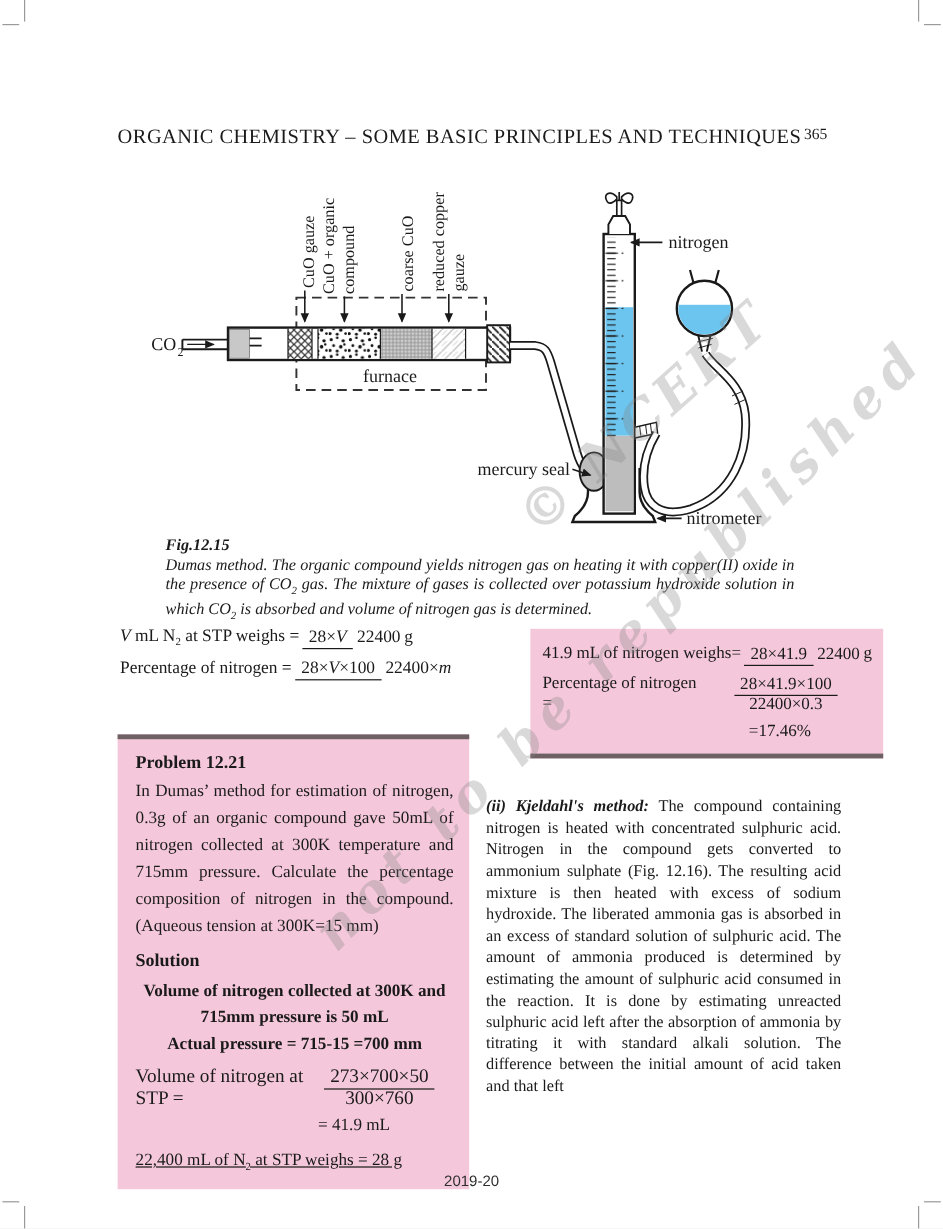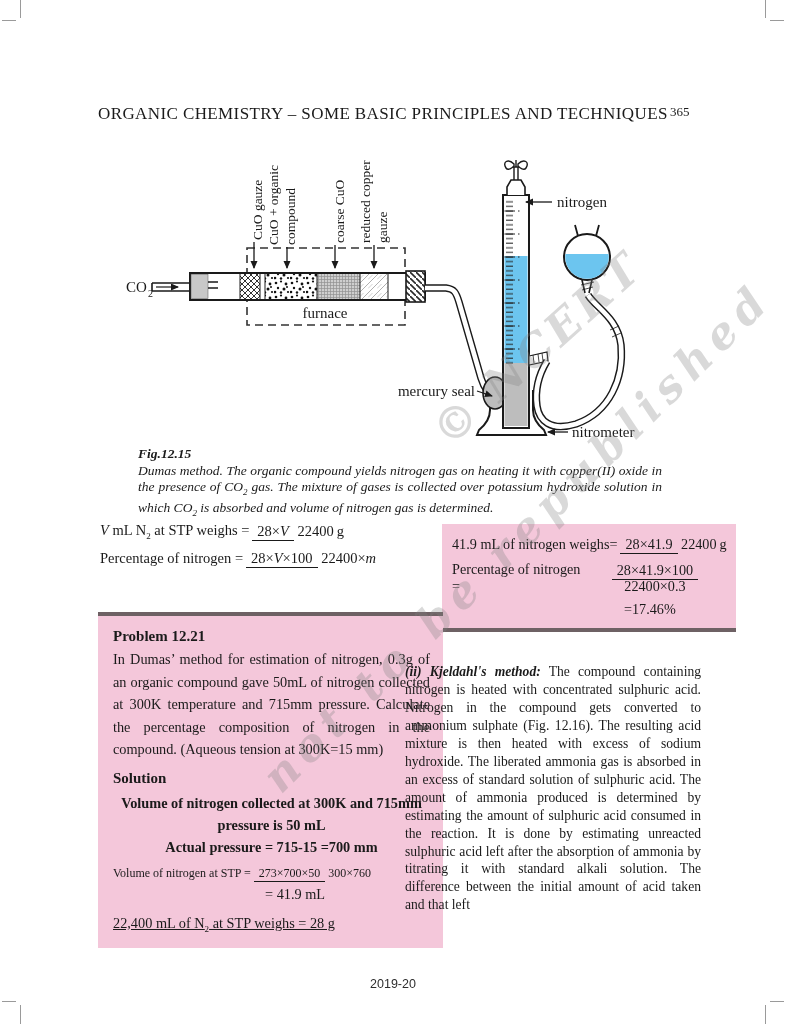--- a/index.html
+++ b/index.html
@@ -13,37 +13,37 @@
   svg text{font-family:"Liberation Serif",serif;fill:#1a1a1a;}
   .caption{position:absolute;left:138px;top:446px;width:524px;display:flex;
            font-style:italic;font-size:13.5px;line-height:16.6px;flex-direction:column;}
   .caption .cap-label{font-weight:bold;width:76px;flex:0 0 auto;}
   .caption .cap-text{flex:1;text-align:justify;}
   sub{font-size:9px;}
   
   .frac{display:inline-block;text-align:center;vertical-align:middle;margin:0 3px;line-height:1.15;}
   .frac .num{border-bottom:1.3px solid #1a1a1a;padding:0 5px 1px;}
   .frac .den{padding-top:1px;}
-  .frow{display:flex;align-items:center;}
+  .frow{display:flex;align-items:flex-end;}
   .formulas-left{position:absolute;left:100px;top:522px;width:296px;font-size:14.5px;}
   .formulas-left .frow{margin-bottom:9px;}
   .var{font-style:italic;}
   
   .solution-box{position:absolute;left:406px;top:524px;width:294px;box-sizing:border-box;
                 padding:12px 8px 10px 10px;border-bottom:4px solid #6e6164;font-size:14.2px;margin-left:36px;}
   .solution-box .frow{margin-bottom:8px;}
   .sol-result{margin-left:172px;margin-top:-2px;}
   
-  .problem-box{position:absolute;left:98px;top:612px;width:345px;box-sizing:border-box;
+  .problem-box{position:absolute;left:98px;top:612px;width:293px;box-sizing:border-box;
                padding:12px 13px 14px 15px;border-top:4px solid #6e6164;font-size:14.3px;}
   .problem-title{font-weight:bold;font-size:15px;margin-bottom:3px;}
   .problem-body{text-align:justify;line-height:22.6px;}
   .solution-title{font-weight:bold;font-size:15px;margin:9px 0 5px;}
   .sol-lines{line-height:22px;text-align:center;font-weight:bold;}
-  .stp-row{display:flex;align-items:flex-end;margin:8px 0 2px;font-size:12px;}
+  .stp-row{display:flex;align-items:flex-end;margin:8px 0 2px;font-size:16px;}
   .stp-result{margin-left:152px;line-height:22px;}
   .final-line{margin-top:10px;text-decoration:underline;}
   
   .kjeldahl{position:absolute;left:405px;top:663px;width:296px;text-align:justify;
             font-size:13.6px;line-height:17.95px;}
   .kj-lead{font-weight:bold;font-style:italic;}
   
   .watermark{position:absolute;inset:0;pointer-events:none;z-index:9;}
   .wm{position:absolute;font-family:"DejaVu Serif",serif;font-style:italic;font-weight:bold;
       color:rgba(128,128,128,0.30);white-space:nowrap;transform-origin:0 0;}

